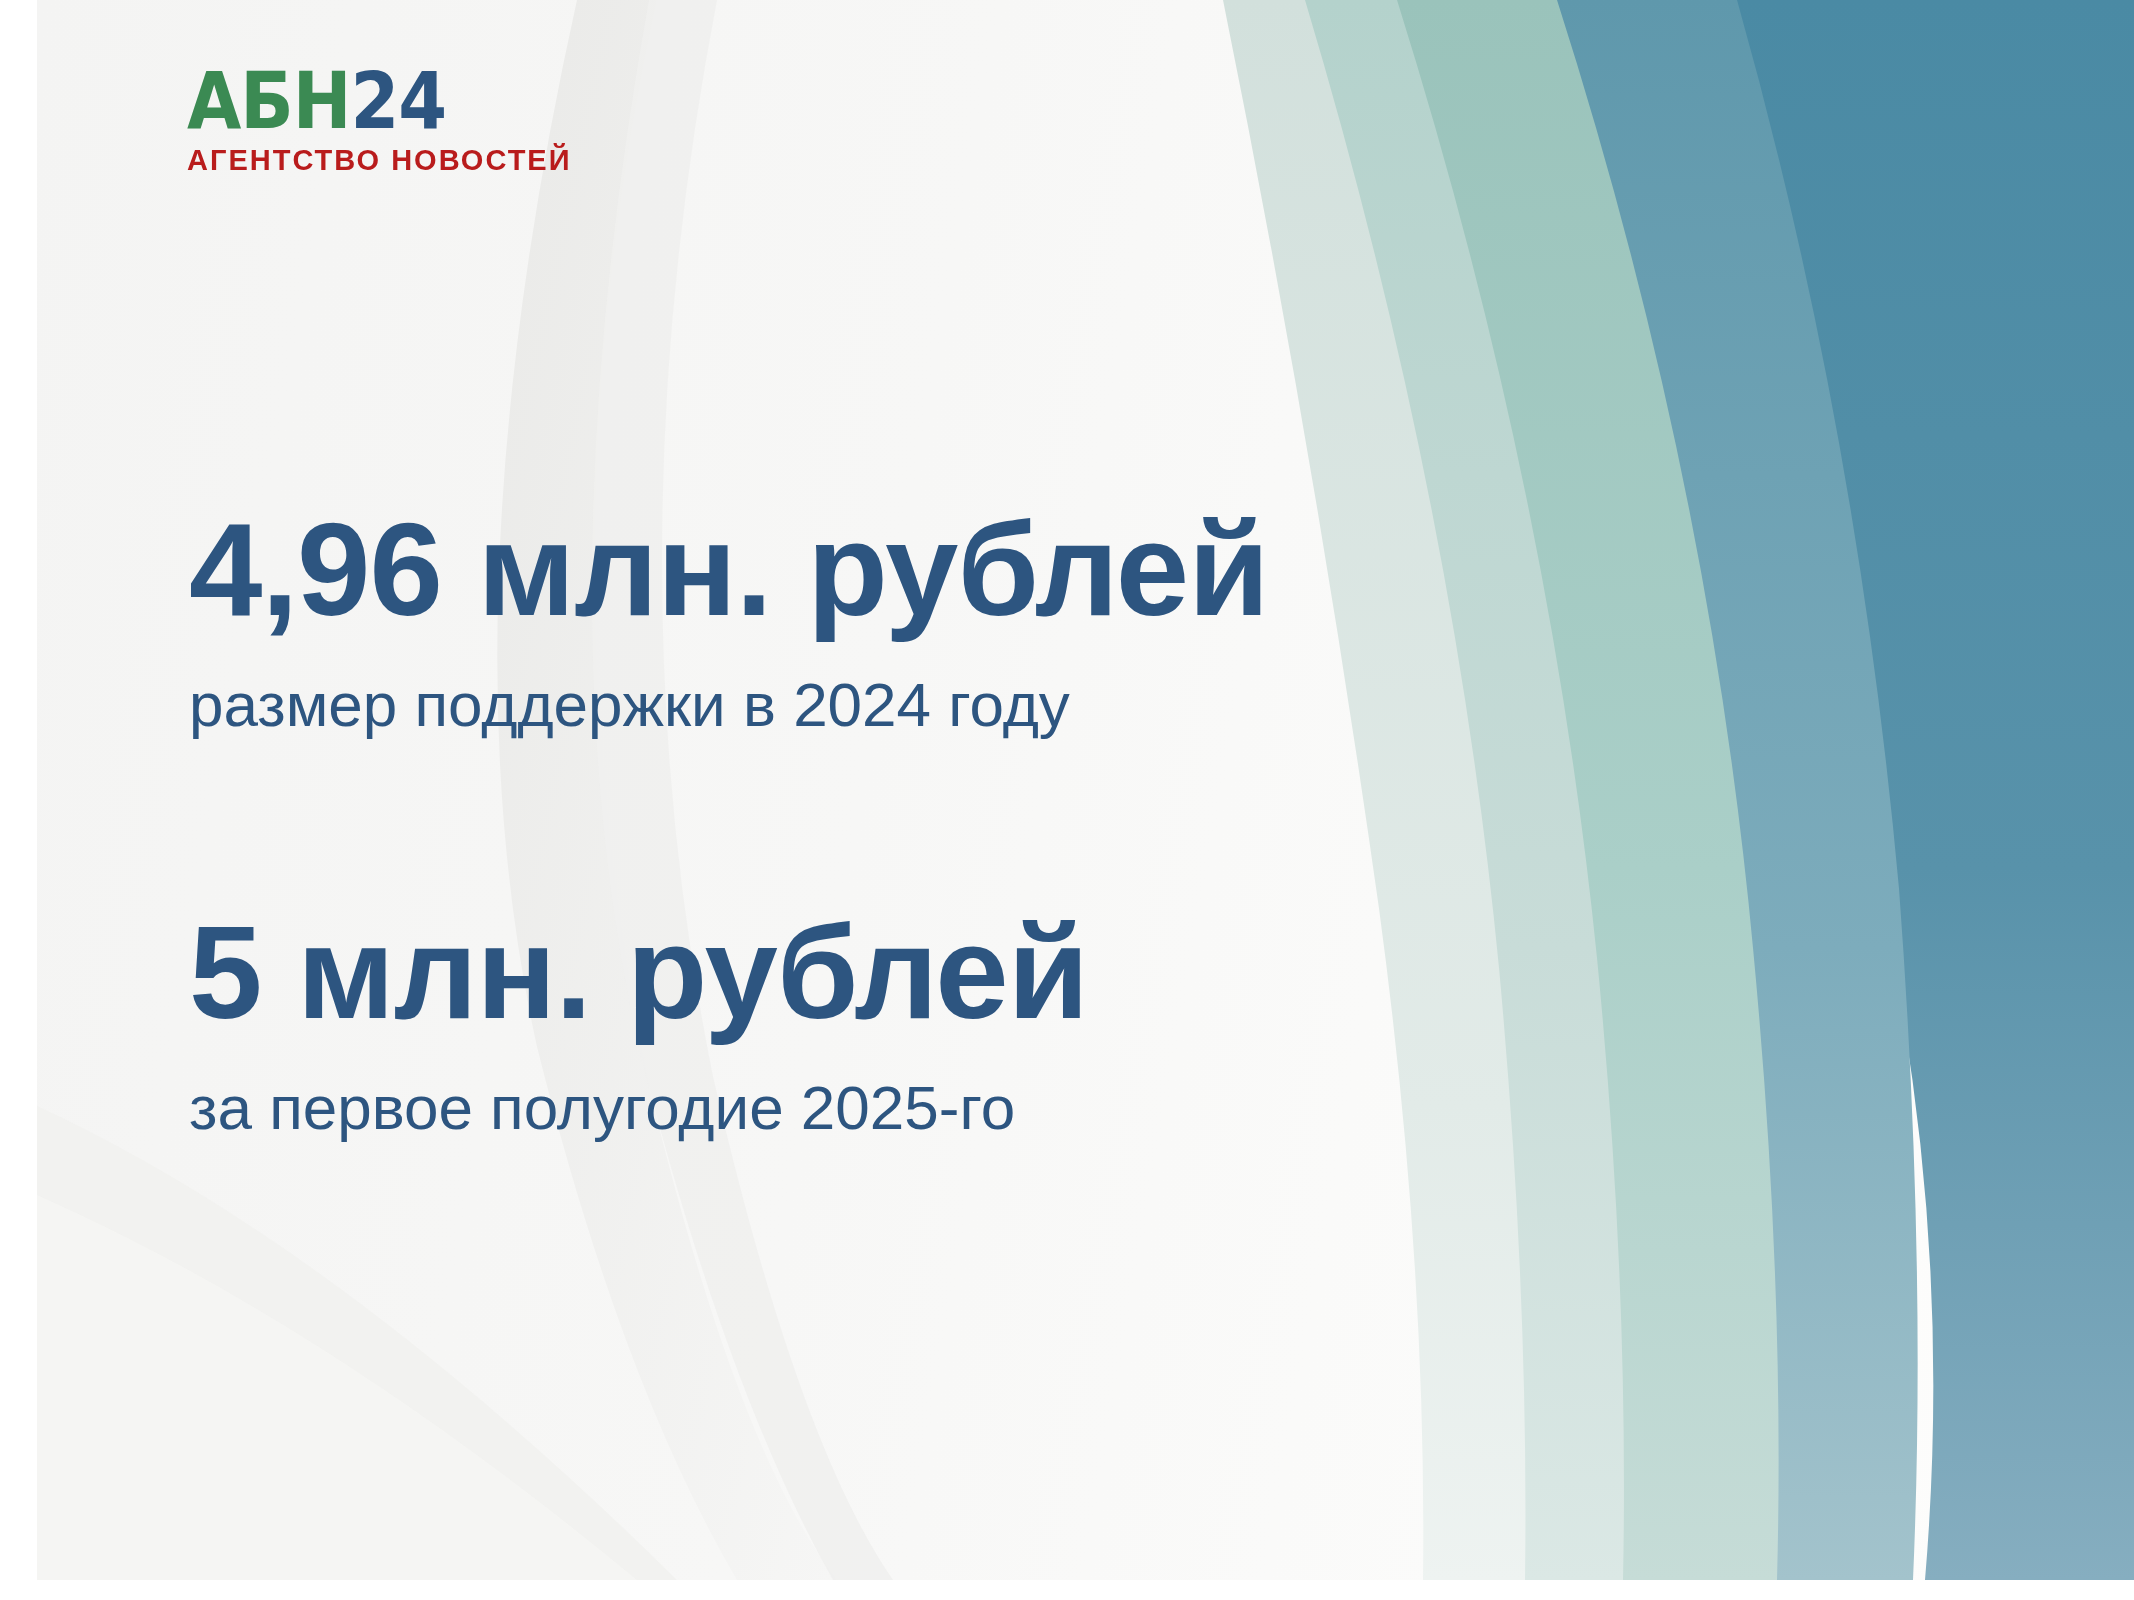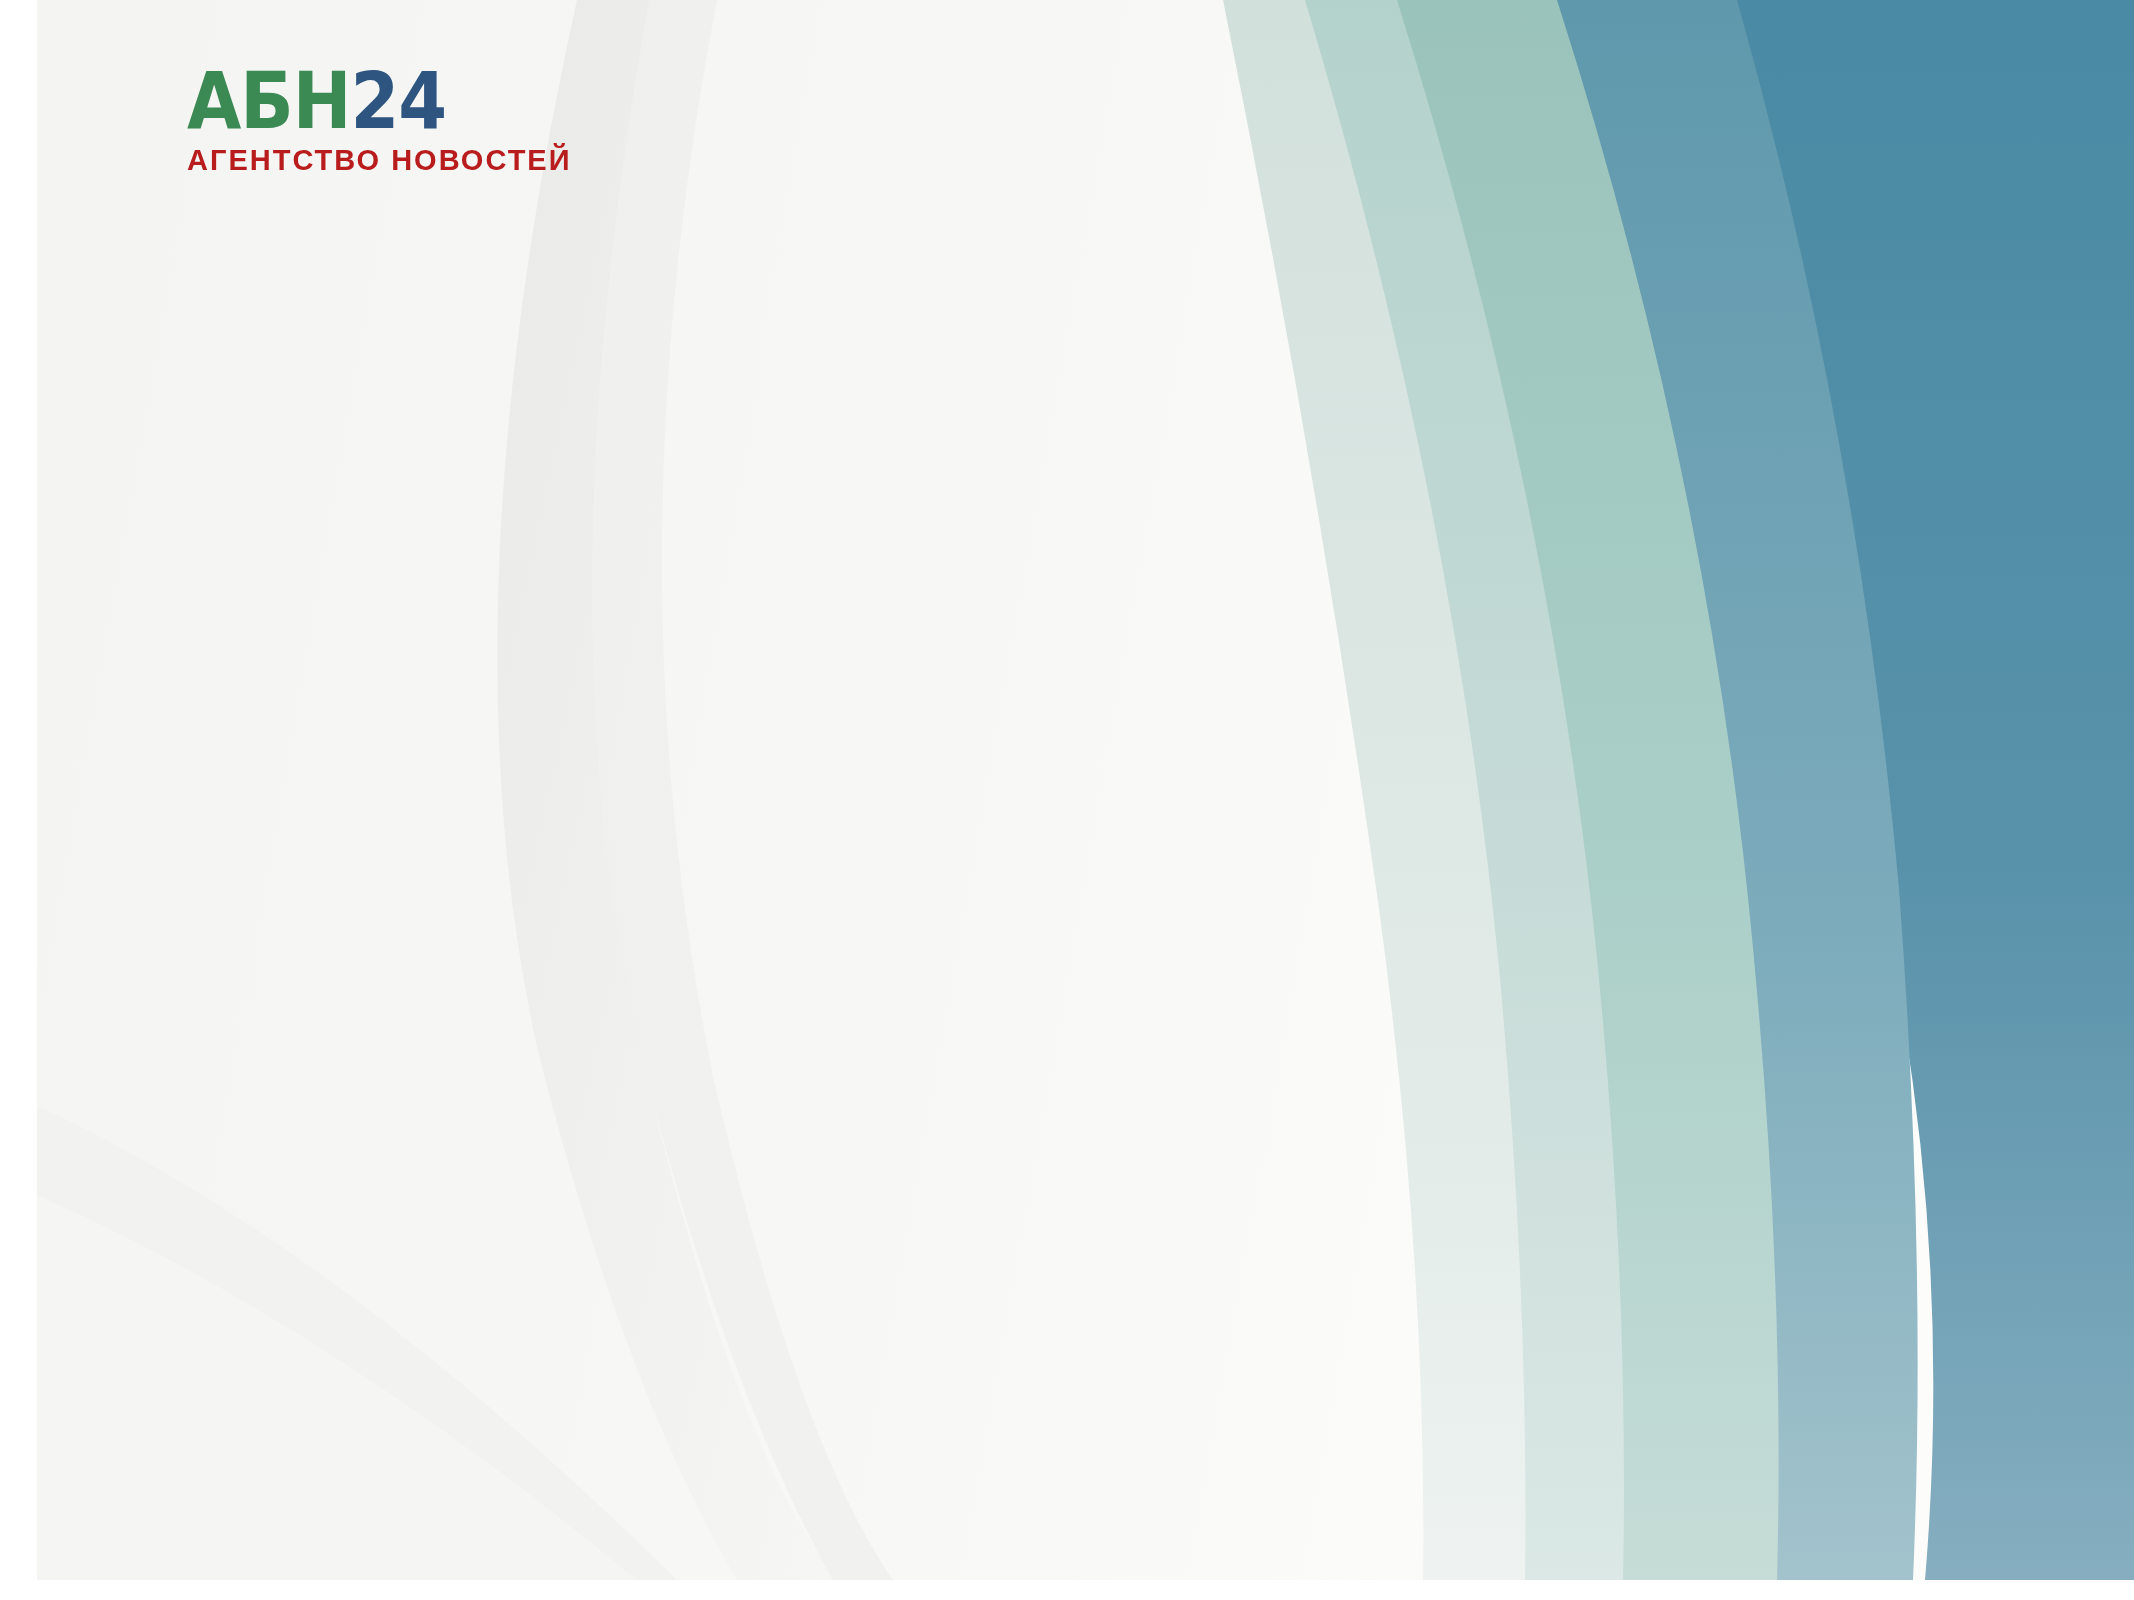--- a/index.html
+++ b/index.html
@@ -165,14 +165,27 @@
     <path fill="#f1f1ef" opacity="0.85" d="M 0 1120 Q 300 1260 640 1600 L 0 1600 Z"></path>
 
     <path fill="#f5f5f3" opacity="0.9" d="M 0 1210 Q 290 1340 600 1600 L 0 1600 Z"></path>
   </svg>
 
   <div class="logo">
     <span class="logo-wordmark"><span class="logo-abn">АБН</span><span class="logo-24">24</span></span>
     <span class="logo-sub">АГЕНТСТВО НОВОСТЕЙ</span>
   </div>
 
+  <div class="stats">
+
+    <div class="stat-block">
+      <span class="stat-value">4,96 млн. рублей</span>
+      <span class="stat-caption">размер поддержки в 2024 году</span>
+    </div>
+
+    <div class="stat-block">
+      <span class="stat-value">5 млн. рублей</span>
+      <span class="stat-caption">за первое полугодие 2025-го</span>
+    </div>
+
+  </div>
 
 </div>
 
 </body></html>

